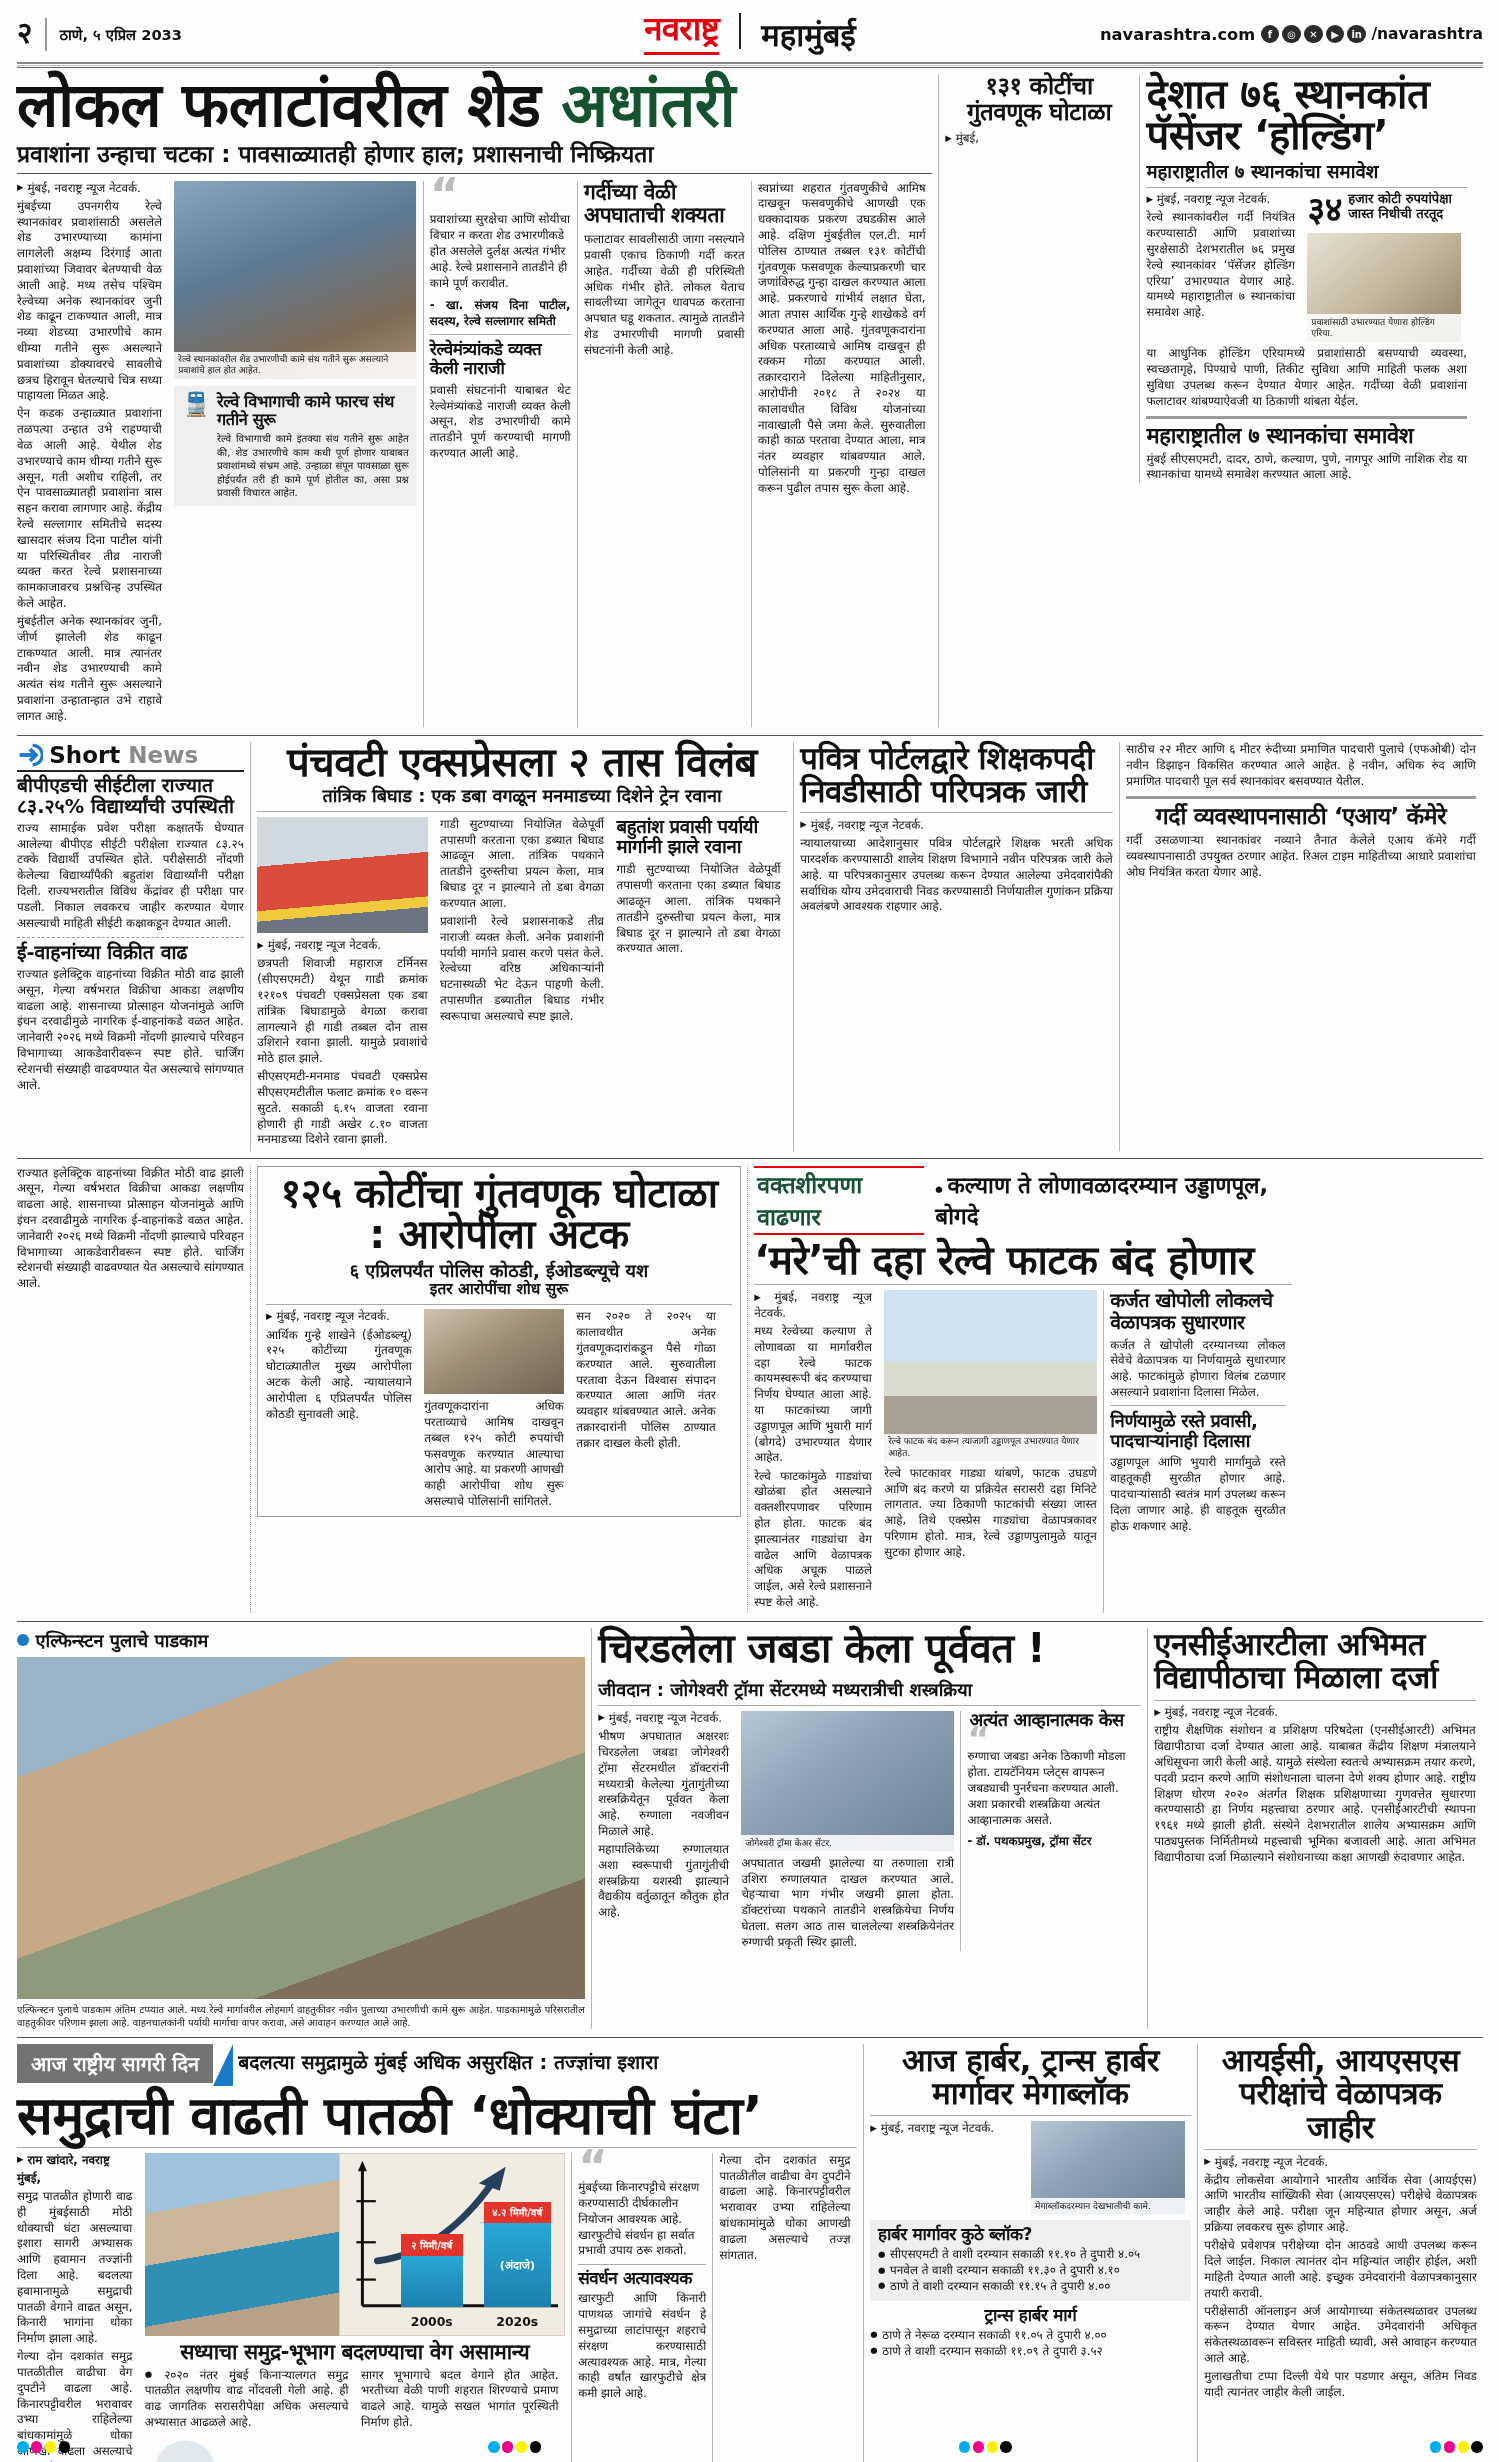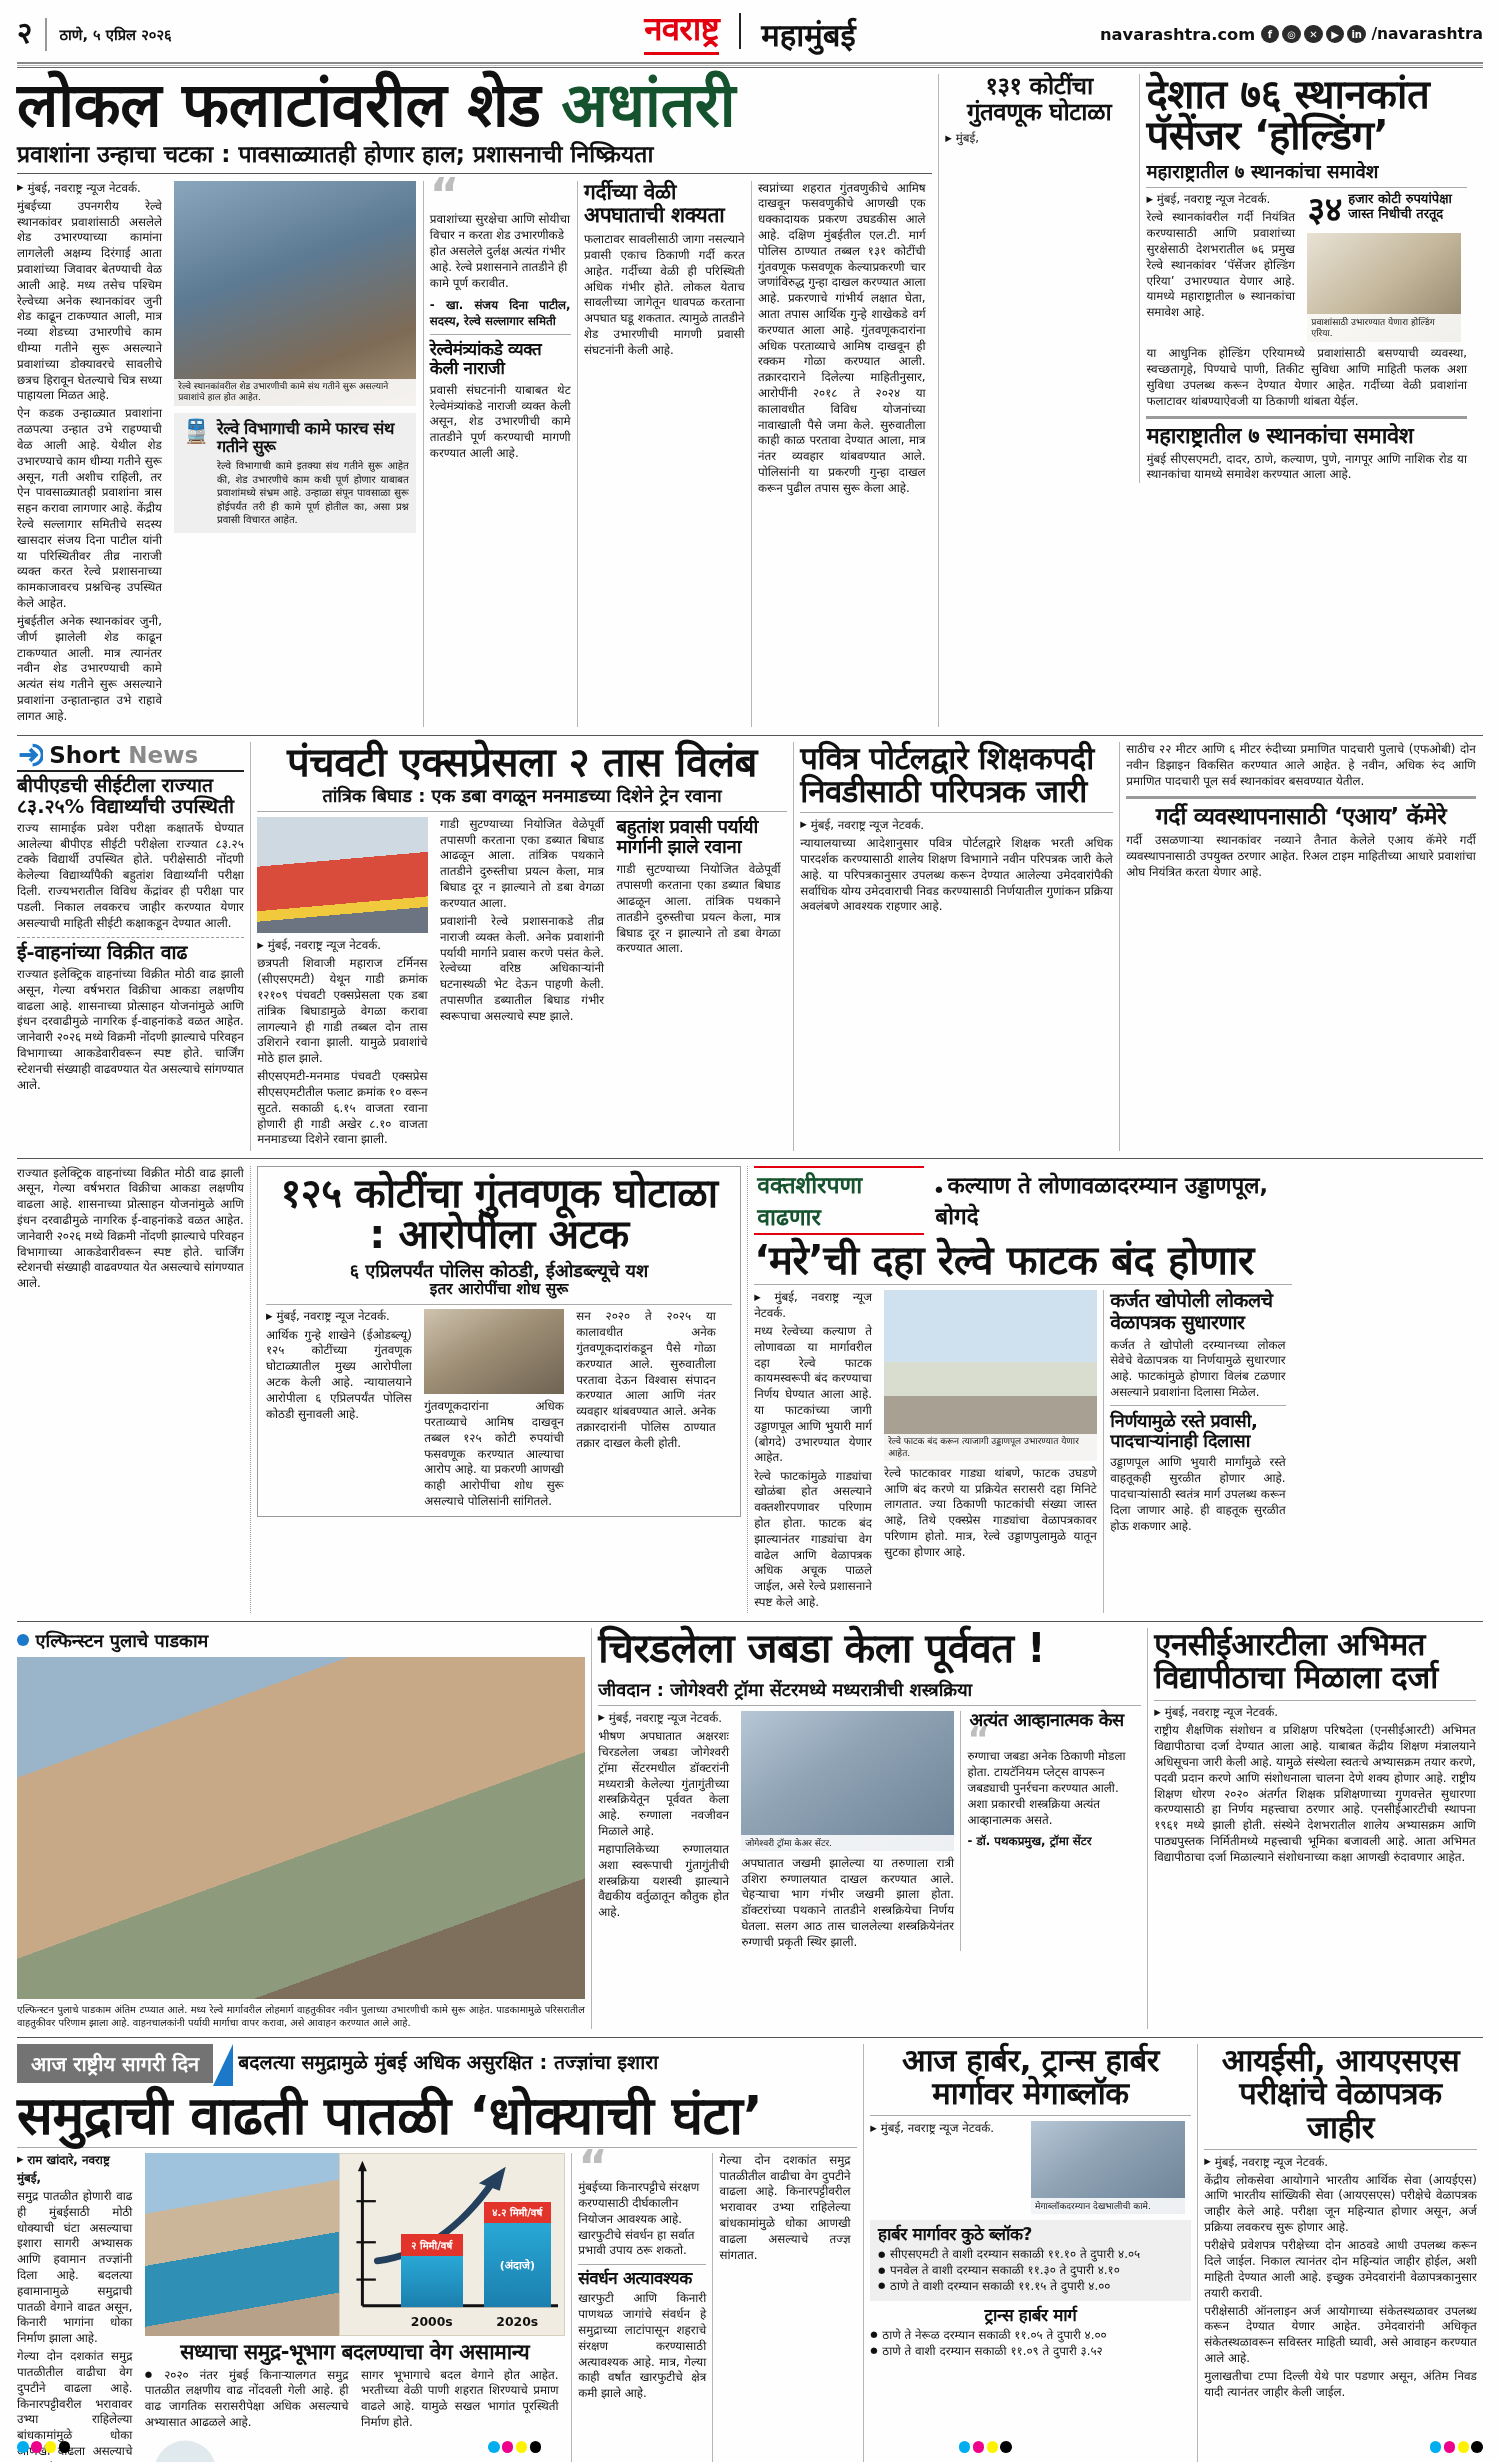--- a/index.html
+++ b/index.html
@@ -97,21 +97,21 @@
 </style>
 </head>
 <body>
 
 <div class="page">
 
   <div class="masthead">
     <div class="mh-left">
       <div class="pagenum">२</div>
       <div class="mh-div"></div>
-      <div class="mh-date">ठाणे, ५ एप्रिल २०२६</div>
+      <div class="mh-date">ठाणे, ५ एप्रिल 2033</div>
     </div>
     <div class="mh-center">
       <div class="brand">नवराष्ट्र</div>
       <div class="brand-sep"></div>
       <div class="brand-sub">महामुंबई</div>
     </div>
     <div class="mh-right">
       <div class="site">navarashtra.com</div>
       <div class="soc">
         <i>f</i>
@@ -140,21 +140,21 @@
         <div class="col" style="width:152px;padding-left:0;">
           <div class="body-txt">
             <p class="bullet">मुंबई,  नवराष्ट्र न्यूज नेटवर्क.</p>
             <p>मुंबईच्या उपनगरीय रेल्वे स्थानकांवर प्रवाशांसाठी असलेले शेड उभारण्याच्या कामांना लागलेली अक्षम्य दिरंगाई आता प्रवाशांच्या जिवावर बेतण्याची वेळ आली आहे. मध्य तसेच पश्चिम रेल्वेच्या अनेक स्थानकांवर जुनी शेड काढून टाकण्यात आली, मात्र नव्या शेडच्या उभारणीचे काम धीम्या गतीने सुरू असल्याने प्रवाशांच्या डोक्यावरचे सावलीचे छत्रच हिरावून घेतल्याचे चित्र सध्या पाहायला मिळत आहे.</p>
             <p>ऐन कडक उन्हाळ्यात प्रवाशांना तळपत्या उन्हात उभे राहण्याची वेळ आली आहे. येथील शेड उभारण्याचे काम धीम्या गतीने सुरू असून, गती अशीच राहिली, तर ऐन पावसाळ्यातही प्रवाशांना त्रास सहन करावा लागणार आहे. केंद्रीय रेल्वे सल्लागार समितीचे सदस्य खासदार संजय दिना पाटील यांनी या परिस्थितीवर तीव्र नाराजी व्यक्त करत रेल्वे प्रशासनाच्या कामकाजावरच प्रश्नचिन्ह उपस्थित केले आहेत.</p>
             <p>मुंबईतील अनेक स्थानकांवर जुनी, जीर्ण झालेली शेड काढून टाकण्यात आली. मात्र त्यानंतर नवीन शेड उभारण्याची कामे अत्यंत संथ गतीने सुरू असल्याने प्रवाशांना उन्हातान्हात उभे राहावे लागत आहे.</p>
           </div>
         </div>
 
         <div class="col" style="width:256px;">
-          <div class="photo" style="height:225px;">
+          <div class="photo" style="height:198px;">
             <div class="cap">रेल्वे स्थानकांवरील शेड उभारणीची कामे संथ गतीने सुरू असल्याने प्रवाशांचे हाल होत आहेत.</div>
           </div>
           <div class="greybox" style="margin-top:7.8px;display:flex;gap:6.2px;">
             <div style="font-size:23px;color:#1c78c8;line-height:1;">🚆</div>
             <div>
               <div class="hl hl-xs" style="font-size:16.3px;line-height:1.1;">रेल्वे विभागाची कामे फारच संथ गतीने सुरू</div>
               <div class="body-txt" style="font-size:10px;margin-top:3.9px;">रेल्वे विभागाची कामे इतक्या संथ गतीने सुरू आहेत की, शेड उभारणीचे काम कधी पूर्ण होणार याबाबत प्रवाशांमध्ये संभ्रम आहे. उन्हाळा संपून पावसाळा सुरू होईपर्यंत तरी ही कामे पूर्ण होतील का, असा प्रश्न प्रवासी विचारत आहेत.</div>
             </div>
           </div>
         </div>

